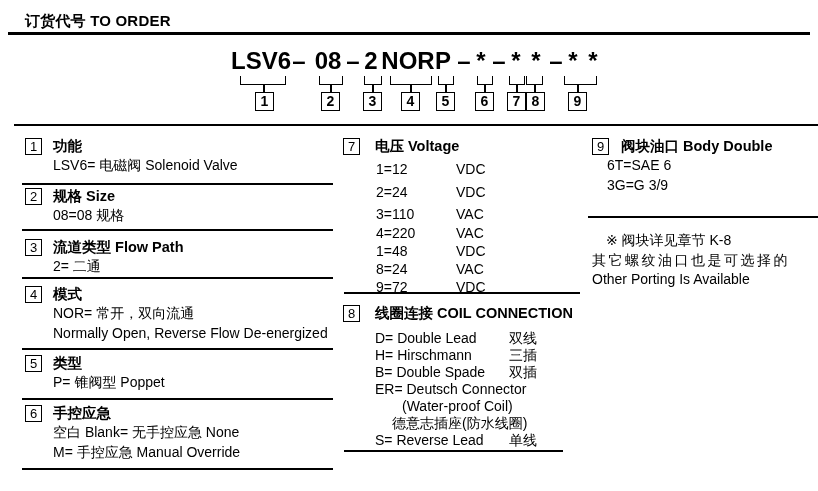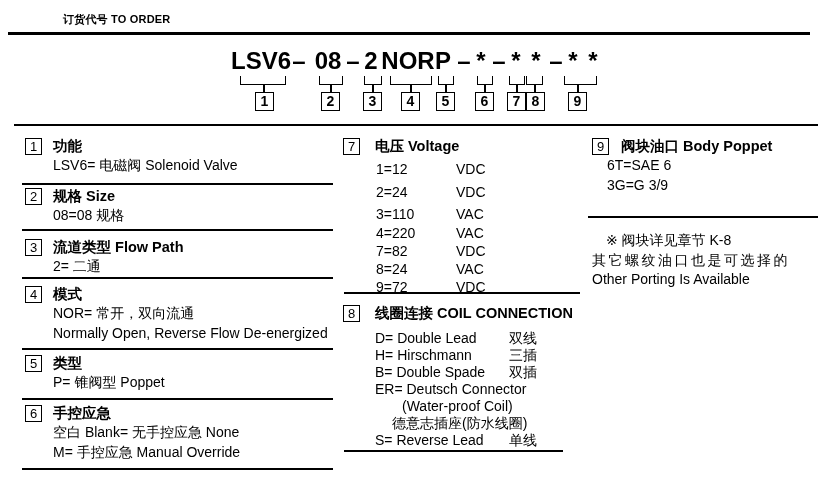--- a/index.html
+++ b/index.html
@@ -5,21 +5,21 @@
   * { margin:0; padding:0; box-sizing:border-box; }
   html,body { background:#ffffff; }
   body {
     width:818px; height:491px; position:relative;
     font-family:"Liberation Sans","DejaVu Sans",sans-serif;
     color:#000; overflow:hidden;
   }
   .page { position:absolute; left:0; top:0; width:818px; height:491px; background:#fff; }
 
   
-  .header-title { position:absolute; left:25px; top:12px; font-size:11px; font-weight:bold; letter-spacing:.2px; white-space:nowrap;margin-left:38px; }
+  .header-title { position:absolute; left:25px; top:12px; font-size:15px; font-weight:bold; letter-spacing:.2px; white-space:nowrap; }
   .rule-title { position:absolute; left:8px; top:32px; width:802px; height:3px; background:#000; }
   .rule-mid   { position:absolute; left:14px; top:124px; width:804px; height:2px; background:#000; }
 
   
   .seg { position:absolute; top:47px; font-size:24px; font-weight:bold; transform:translateX(-50%); white-space:pre; }
   .s0{left:261px}.s1{left:299px}.s2{left:328px}.s3{left:353px}.s4{left:371px}
   .s5{left:408px}.s6{left:443px}.s7{left:464px}.s8{left:481px}.s9{left:499px}
   .s10{left:516px}.s11{left:536px}.s12{left:556px}.s13{left:573px}.s14{left:593px}
 
   .bracket { position:absolute; top:76px; height:9px; border:1.5px solid #000; border-top:none; }
@@ -220,21 +220,21 @@
       </div>
       <div class="vrow">
         <span class="vcode">3=110</span>
         <span class="vunit">VAC</span>
       </div>
       <div class="vrow">
         <span class="vcode">4=220</span>
         <span class="vunit">VAC</span>
       </div>
       <div class="vrow">
-        <span class="vcode">7=82</span>
+        <span class="vcode">1=48</span>
         <span class="vunit">VDC</span>
       </div>
       <div class="vrow">
         <span class="vcode">8=24</span>
         <span class="vunit">VAC</span>
       </div>
       <div class="vrow">
         <span class="vcode">9=72</span>
         <span class="vunit">VDC</span>
       </div>
@@ -271,21 +271,21 @@
       <div class="crow">
         <span class="ccode">S= Reverse Lead</span>
         <span class="czh">单线</span>
       </div>
     </div>
   </div>
 
   <div class="item col-r i9">
     <div class="item-head">
       <span class="numbox">9</span>
-      <span class="item-title">阀块油口 Body Poppet</span>
+      <span class="item-title">阀块油口 Body Double</span>
     </div>
     <div class="item-line">6T=SAE 6</div>
     <div class="item-line">3G=G 3/9</div>
   </div>
 
   <div class="note">
     <div class="note-line n1">※ 阀块详见章节 K-8</div>
     <div class="note-line n2">其它螺纹油口也是可选择的</div>
     <div class="note-line n3">Other Porting Is Available</div>
   </div>

